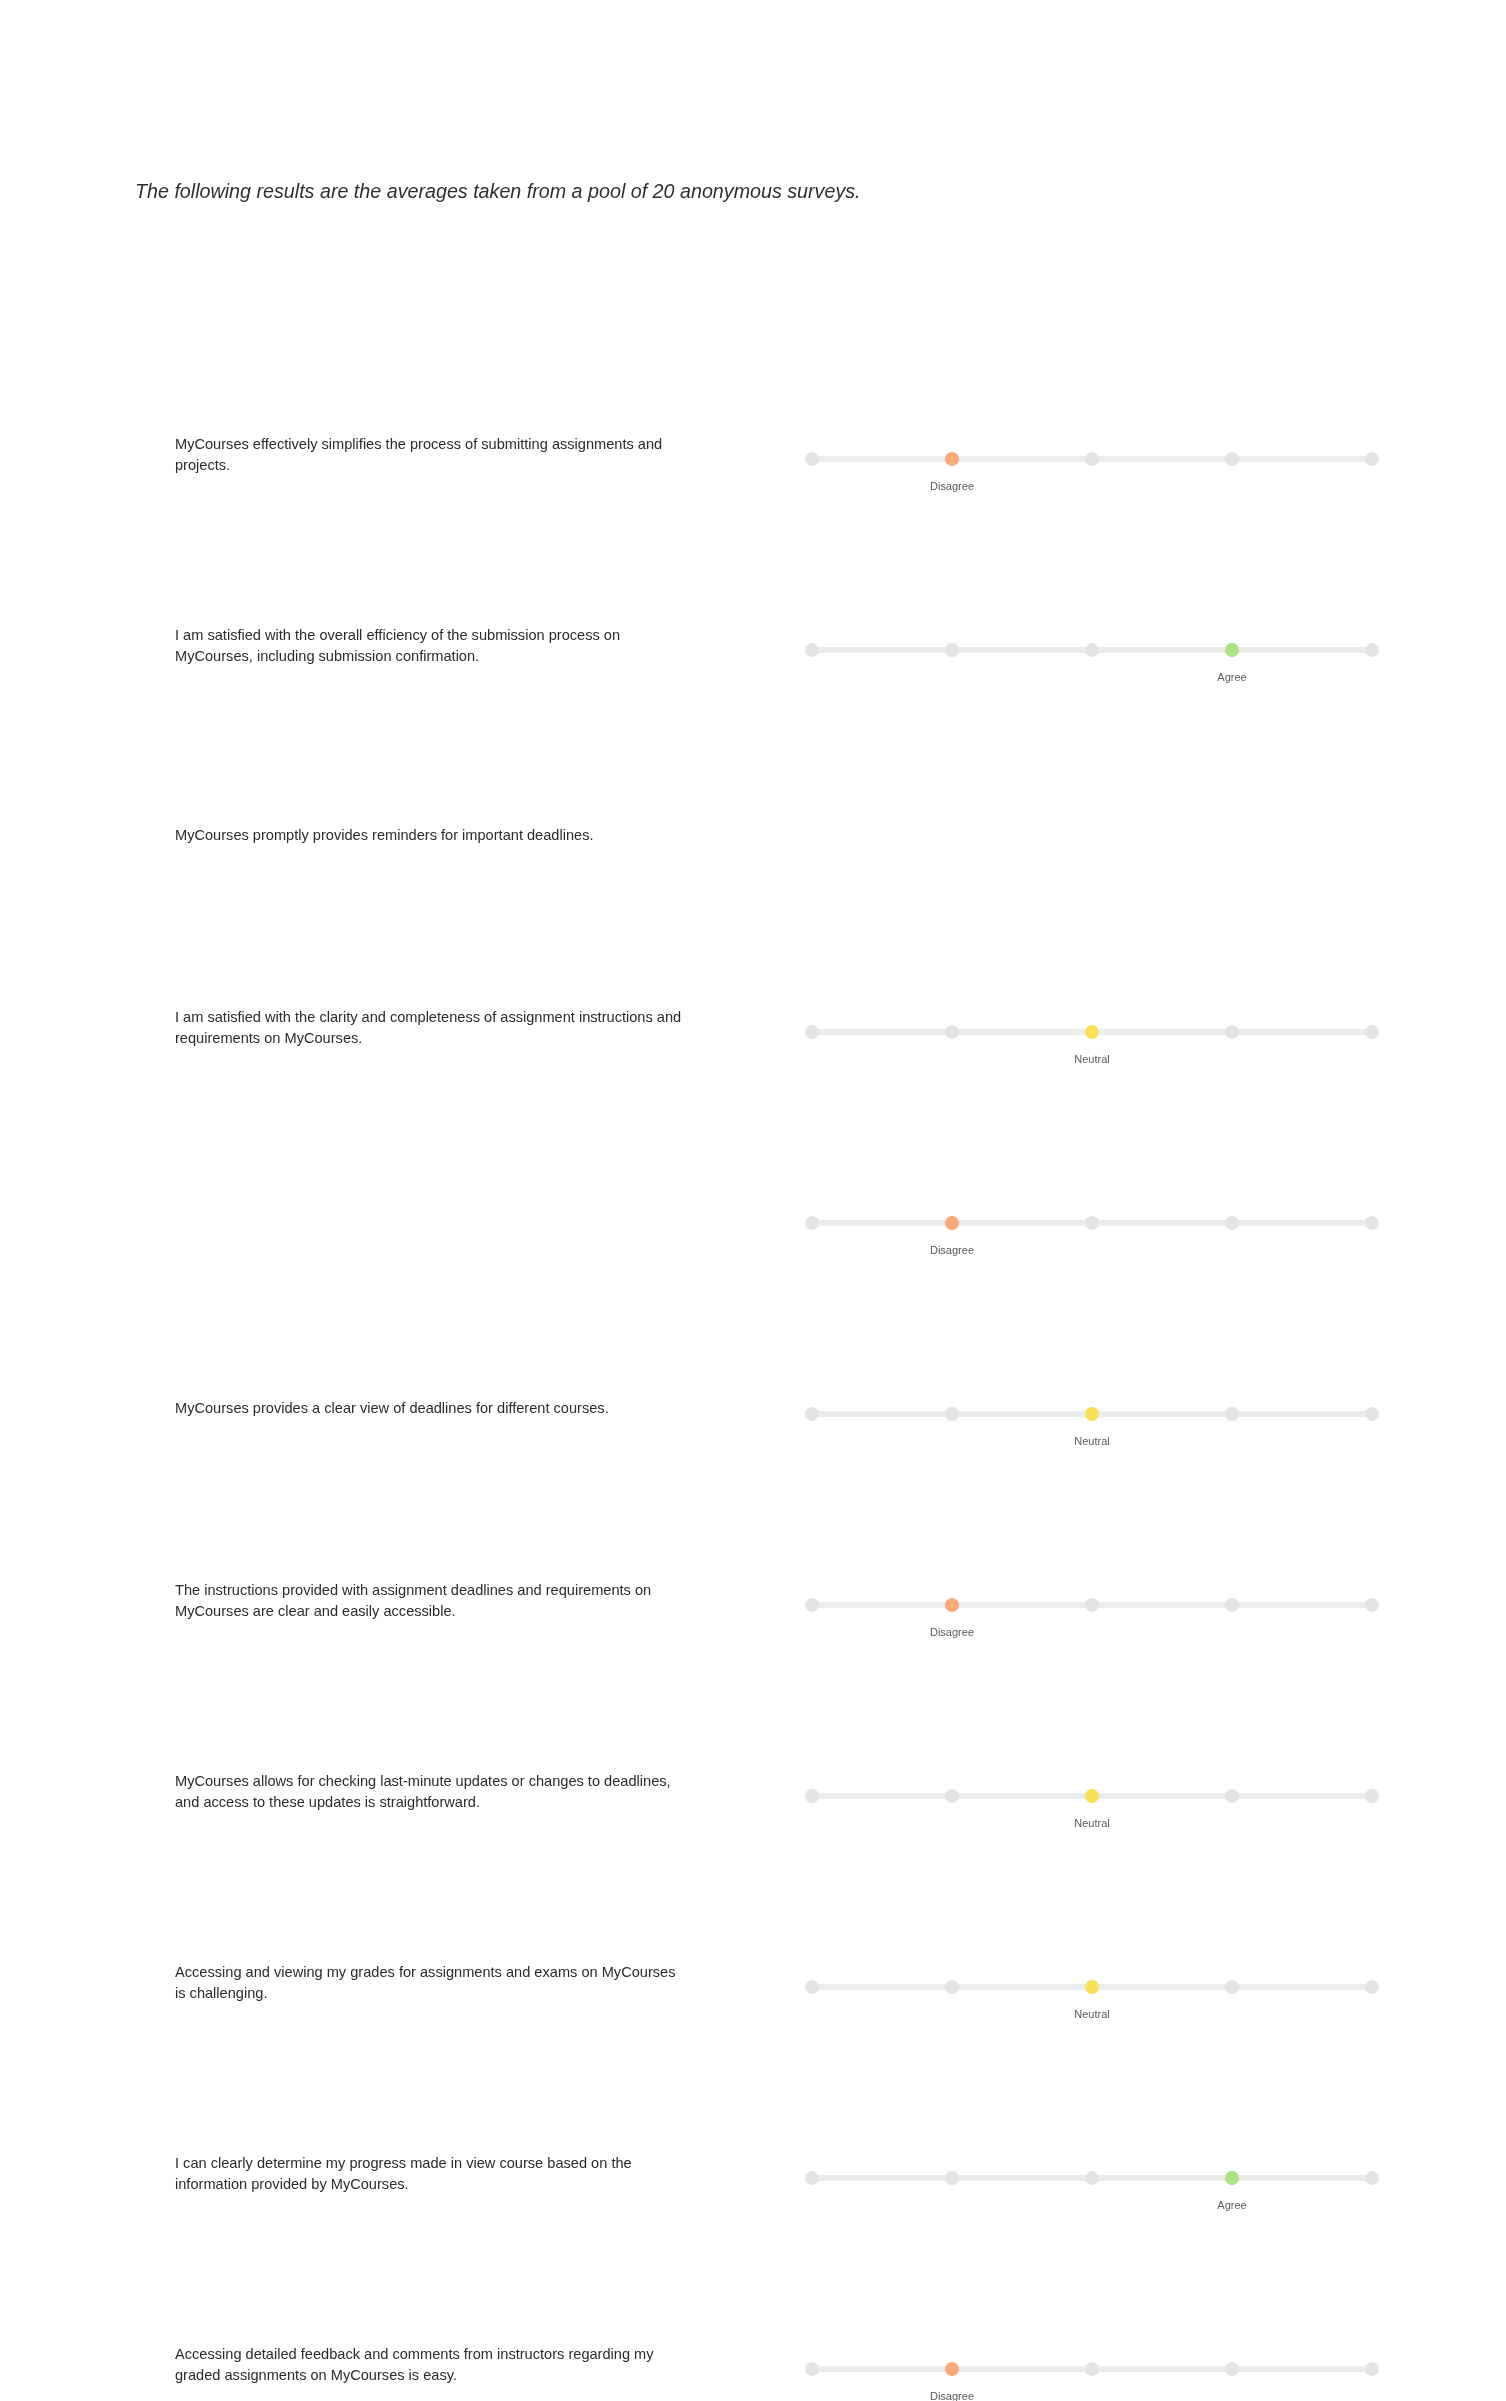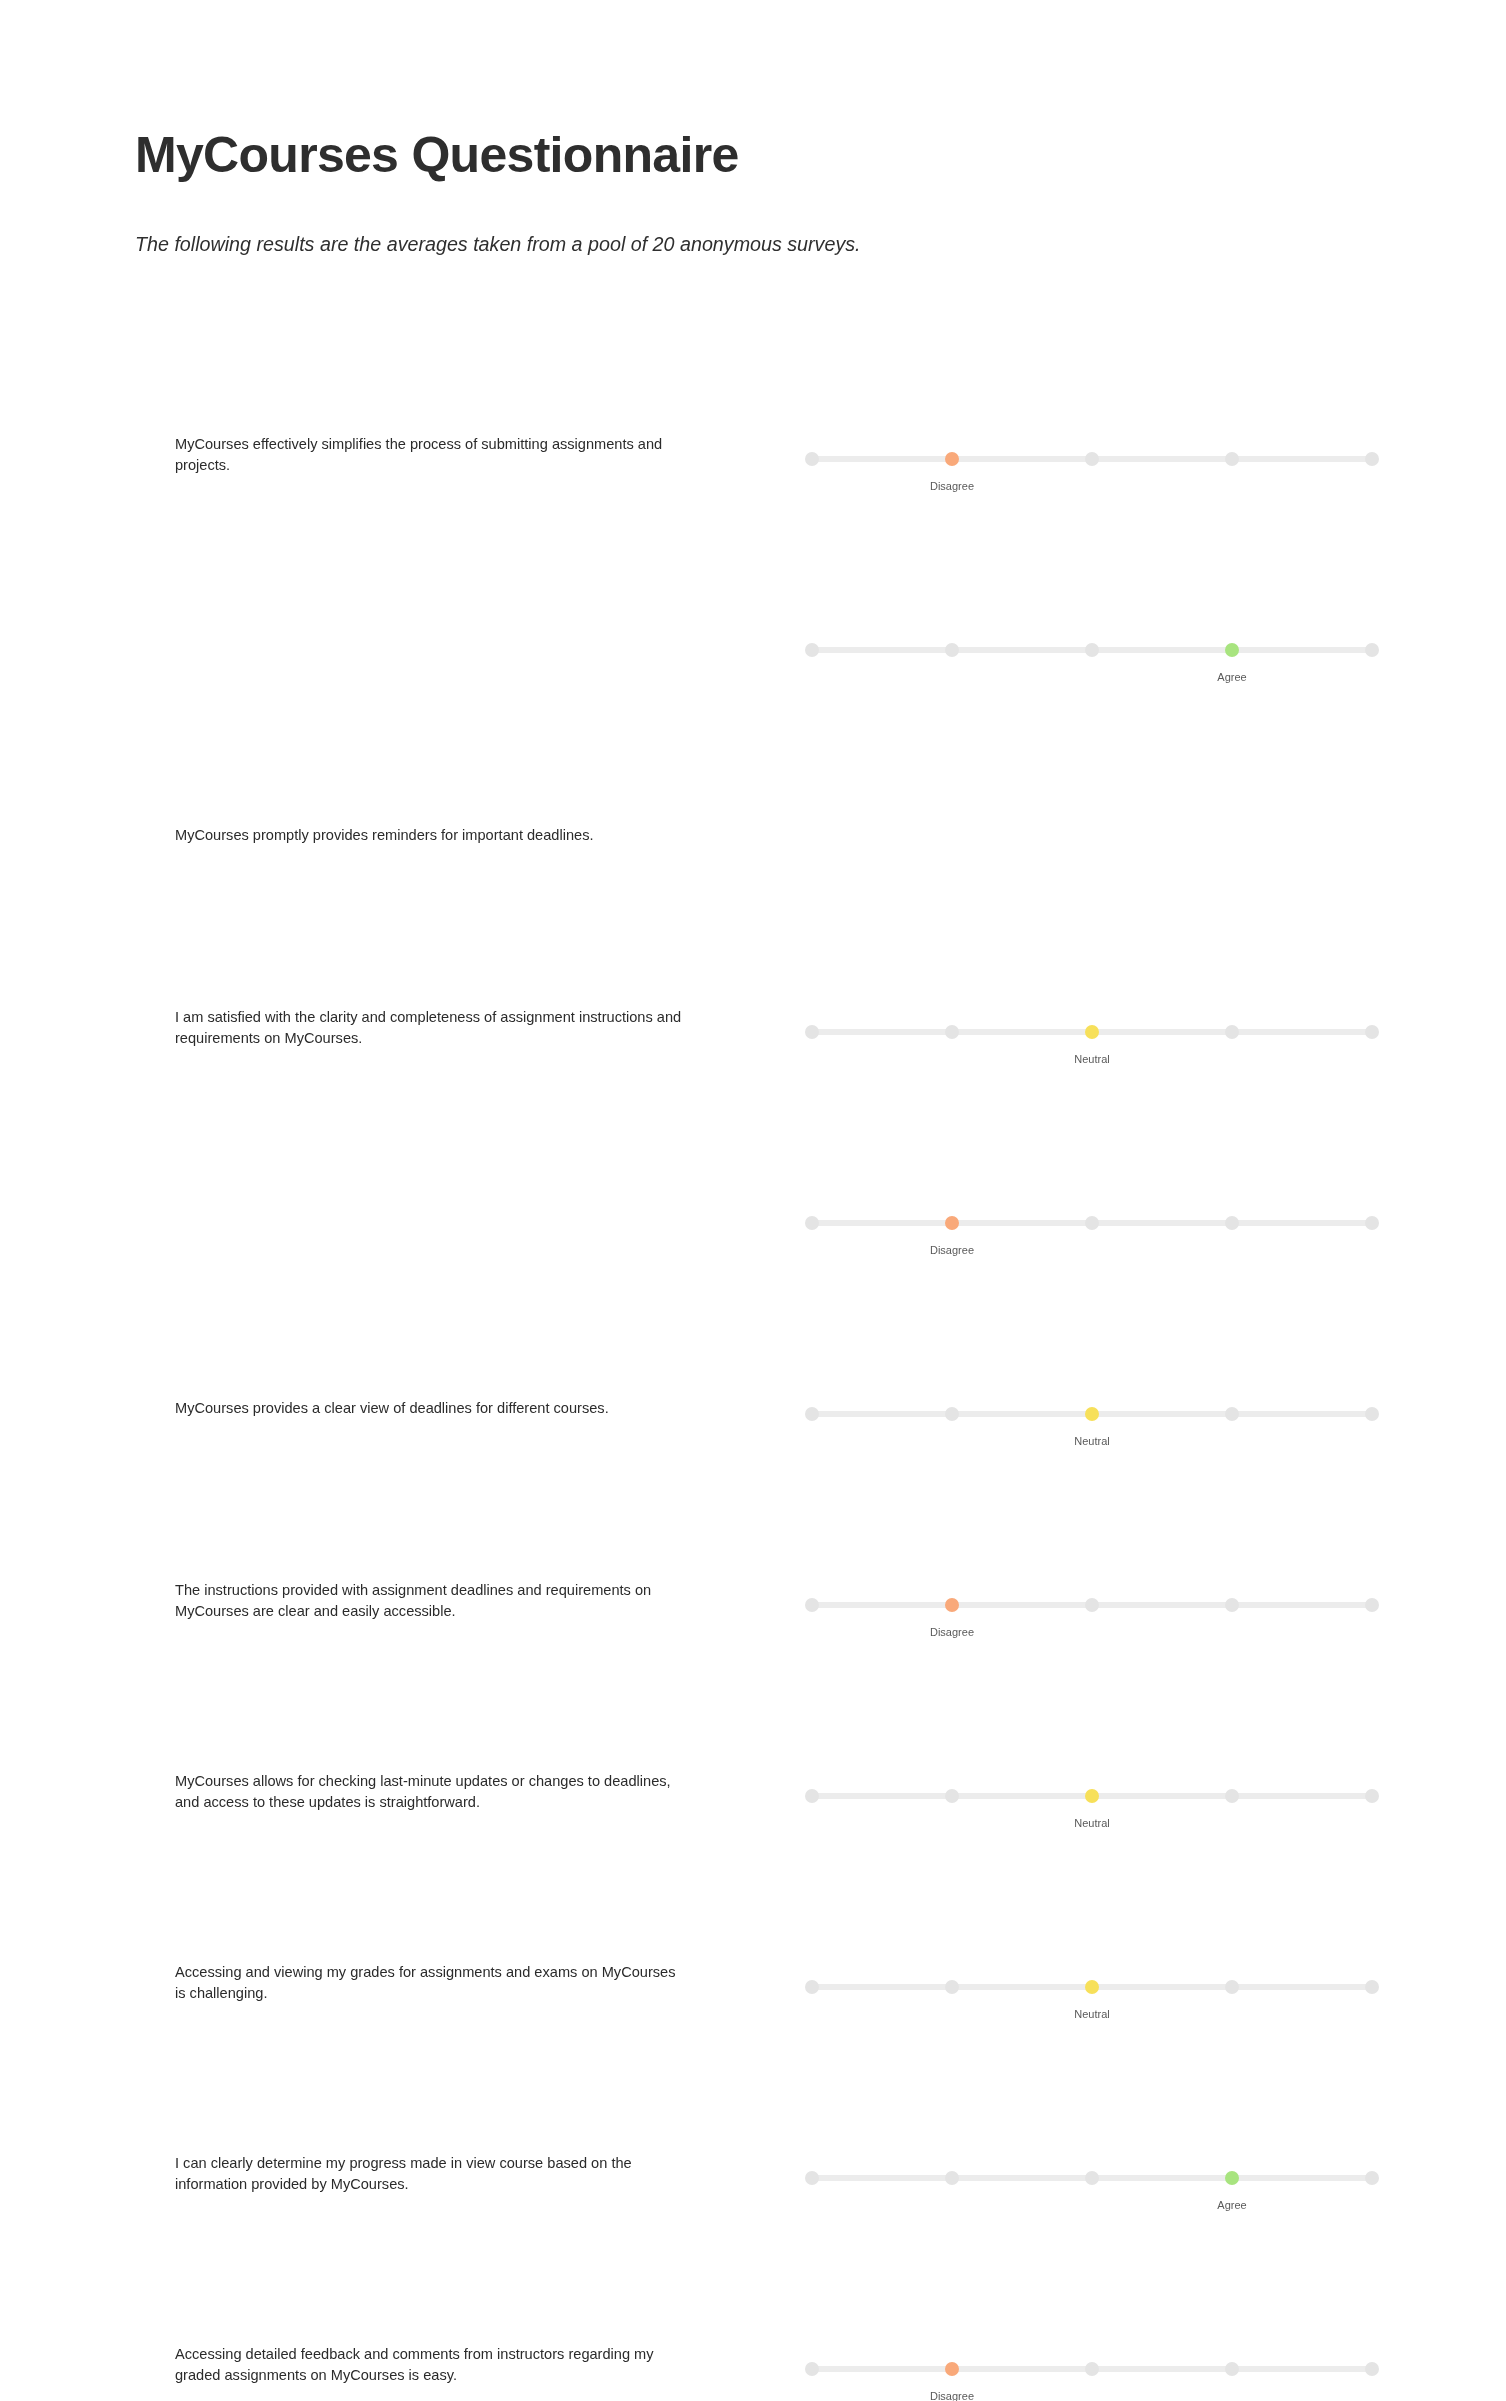--- a/index.html
+++ b/index.html
@@ -110,38 +110,38 @@
     transform: translateX(-50%);
     line-height: 1.2;
   }
 </style>
 </head>
 <body>
 
 <div class="page">
 
   <div class="header">
-    <h1 class="page-title">MyCourses Questionnaire</h1>
     <p class="page-subtitle">The following results are the averages taken from a pool of 20 anonymous surveys.</p>
   </div>
 
   <div class="questions" id="questions-container">
       <div class="q-row">
         <div class="q-text lines2">MyCourses effectively simplifies the process of submitting assignments and projects.</div>
         <div class="scale">
           <div class="track" style="background: rgb(236, 236, 236);"></div>
           <div class="dot p1" style="background: rgb(228, 228, 228);"></div>
           <div class="dot p2" style="background: rgb(249, 169, 122);"></div>
           <div class="dot p3" style="background: rgb(228, 228, 228);"></div>
           <div class="dot p4" style="background: rgb(228, 228, 228);"></div>
           <div class="dot p5" style="background: rgb(228, 228, 228);"></div>
           <div class="scale-label" style="left: 140px;">Disagree</div>
         </div>
       </div>
       <div class="q-row">
+        <div class="q-text lines2">I am satisfied with the overall efficiency of the submission process on MyCourses, including submission confirmation.</div>
         <div class="scale">
           <div class="track" style="background: rgb(236, 236, 236);"></div>
           <div class="dot p1" style="background: rgb(228, 228, 228);"></div>
           <div class="dot p2" style="background: rgb(228, 228, 228);"></div>
           <div class="dot p3" style="background: rgb(228, 228, 228);"></div>
           <div class="dot p4" style="background: rgb(168, 228, 127);"></div>
           <div class="dot p5" style="background: rgb(228, 228, 228);"></div>
           <div class="scale-label" style="left: 420px;">Agree</div>
         </div>
       </div>

